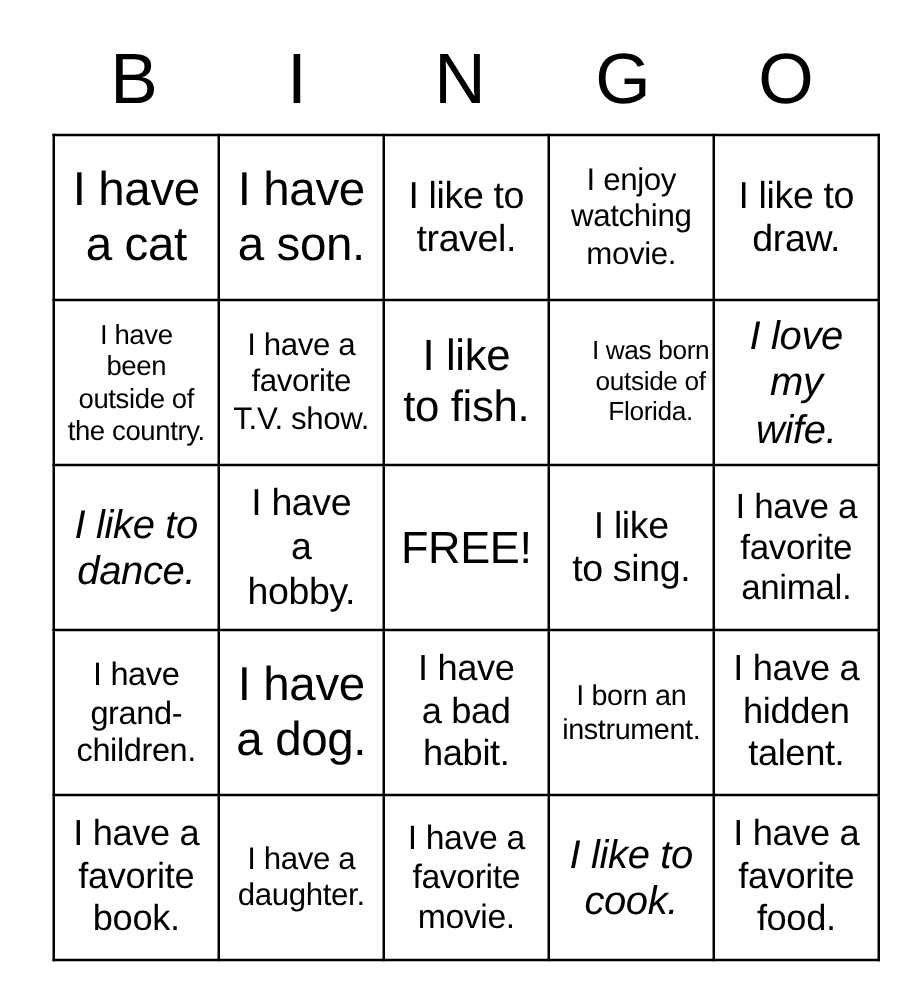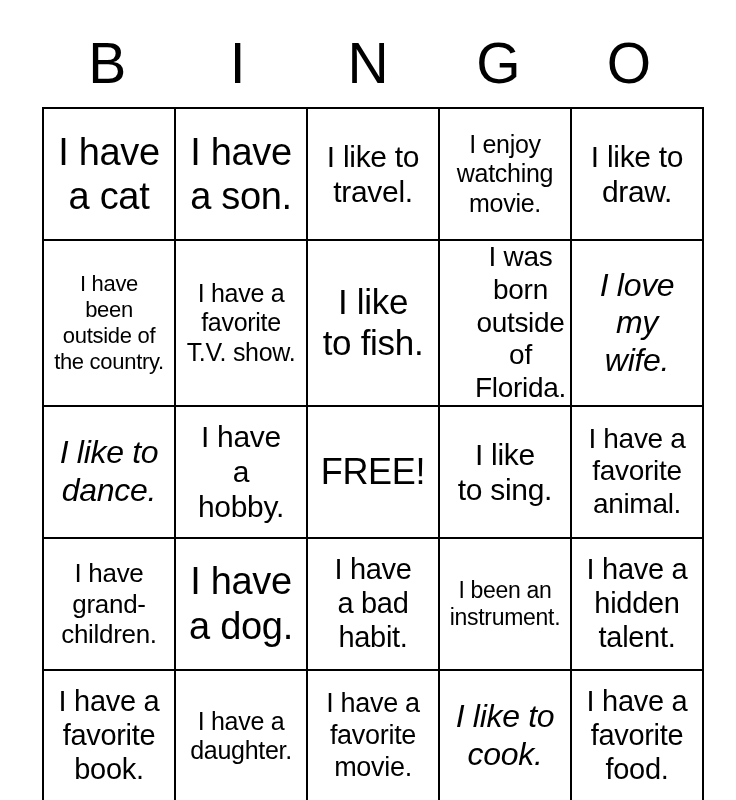--- a/index.html
+++ b/index.html
@@ -45,21 +45,21 @@
     padding: 0;
     overflow: hidden;
   }
   .cell-text {
     white-space: pre-line;
     line-height: 1.17;
     letter-spacing: -0.3px;
   }
   .f22 { font-size: 22px; }
   .f23 { font-size: 23px; }
-  .f24 { font-size: 28px; padding-left: 31px; }
+  .f24 { font-size: 21px; padding-left: 31px; }
   .f25 { font-size: 25px; }
   .f26 { font-size: 26px; }
   .f27 { font-size: 27px; }
   .f28 { font-size: 28px; }
   .f29 { font-size: 29px; }
   .f30 { font-size: 30px; }
   .f32 { font-size: 32px; font-style: italic; }
   .f35 { font-size: 35px; }
   .f36 { font-size: 36px; }
   .f38 { font-size: 38px; }
@@ -159,21 +159,21 @@
       <td>
           <div class="cell-text f38">I have
 a dog.</div>
         </td>
       <td>
           <div class="cell-text f29">I have
 a bad
 habit.</div>
         </td>
       <td>
-          <div class="cell-text f23">I been an
+          <div class="cell-text f23">I born an
 instrument.</div>
         </td>
       <td>
           <div class="cell-text f29">I have a
 hidden
 talent.</div>
         </td>
     </tr>
     <tr>
       <td>

